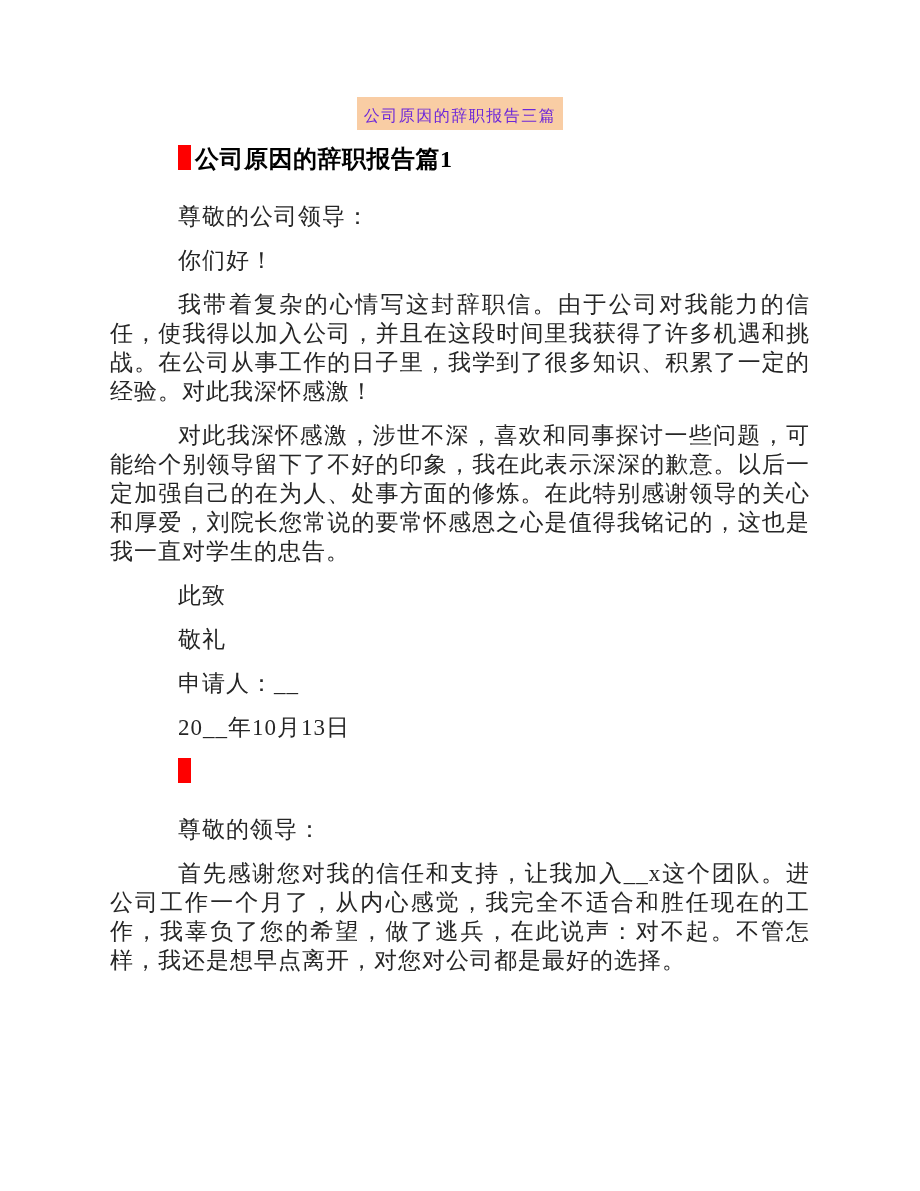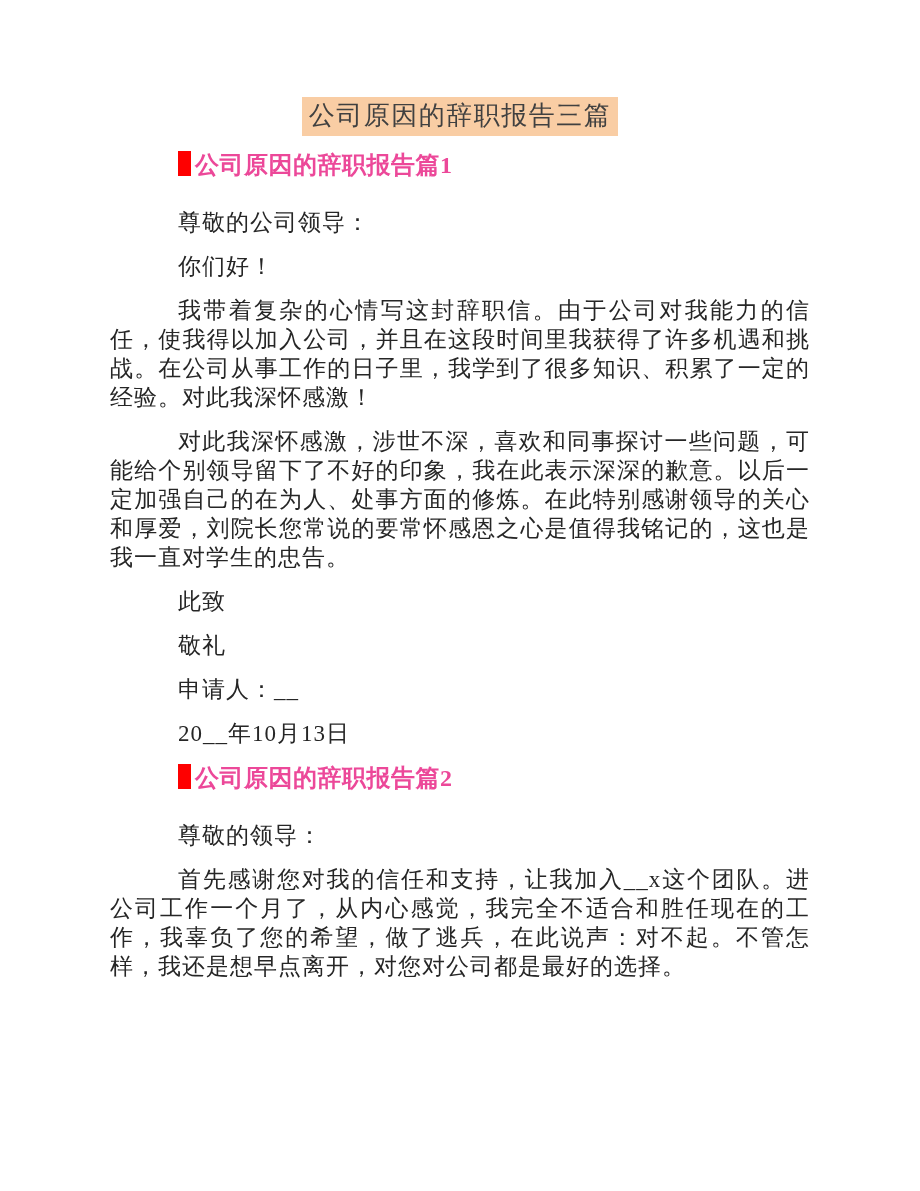--- a/index.html
+++ b/index.html
@@ -21,34 +21,34 @@
     padding: 97px 110px 0 110px;
     background: #ffffff;
   }
   .title-row {
     text-align: center;
     margin: 0 0 14px 0;
   }
   .doc-title {
     display: inline-block;
     background: #f9cda4;
-    color: #404040;
-    font-size: 26px;
+    color: #6d28d9;
+    font-size: 16px;
     line-height: 28px;
-    padding: 5px 7px 6px 7px;
+    padding: 5px 7px 0 7px;
     letter-spacing: 1.5px;
     white-space: nowrap;
   }
   .heading {
     margin: 14px 0 28px 0;
     padding-left: 68px;
     font-size: 24px;
     line-height: 30px;
     font-weight: bold;
-    color: #ec4899;
+    color: #000000;
     letter-spacing: 0.5px;
   }
   .bullet {
     display: inline-block;
     width: 13px;
     height: 25px;
     background: #fe0000;
     margin-right: 4px;
     vertical-align: -3px;
   }
@@ -83,19 +83,19 @@
     <p class="par">我带着复杂的心情写这封辞职信。由于公司对我能力的信任，使我得以加入公司，并且在这段时间里我获得了许多机遇和挑战。在公司从事工作的日子里，我学到了很多知识、积累了一定的经验。对此我深怀感激！</p>
     <p class="par">对此我深怀感激，涉世不深，喜欢和同事探讨一些问题，可能给个别领导留下了不好的印象，我在此表示深深的歉意。以后一定加强自己的在为人、处事方面的修炼。在此特别感谢领导的关心和厚爱，刘院长您常说的要常怀感恩之心是值得我铭记的，这也是我一直对学生的忠告。</p>
     <p class="par">此致</p>
     <p class="par">敬礼</p>
     <p class="par">申请人：__</p>
     <p class="par">20__年10月13日</p>
   </div>
 
   <div class="section">
     <h2 class="heading">
-      <span class="bullet"></span><span>公司原因的辞职报告篇2</span>
+      <span class="bullet"></span>
     </h2>
     <p class="par">尊敬的领导：</p>
     <p class="par">首先感谢您对我的信任和支持，让我加入__x这个团队。进公司工作一个月了，从内心感觉，我完全不适合和胜任现在的工作，我辜负了您的希望，做了逃兵，在此说声：对不起。不管怎样，我还是想早点离开，对您对公司都是最好的选择。</p>
   </div>
 
 </div>
 
 </body></html>

